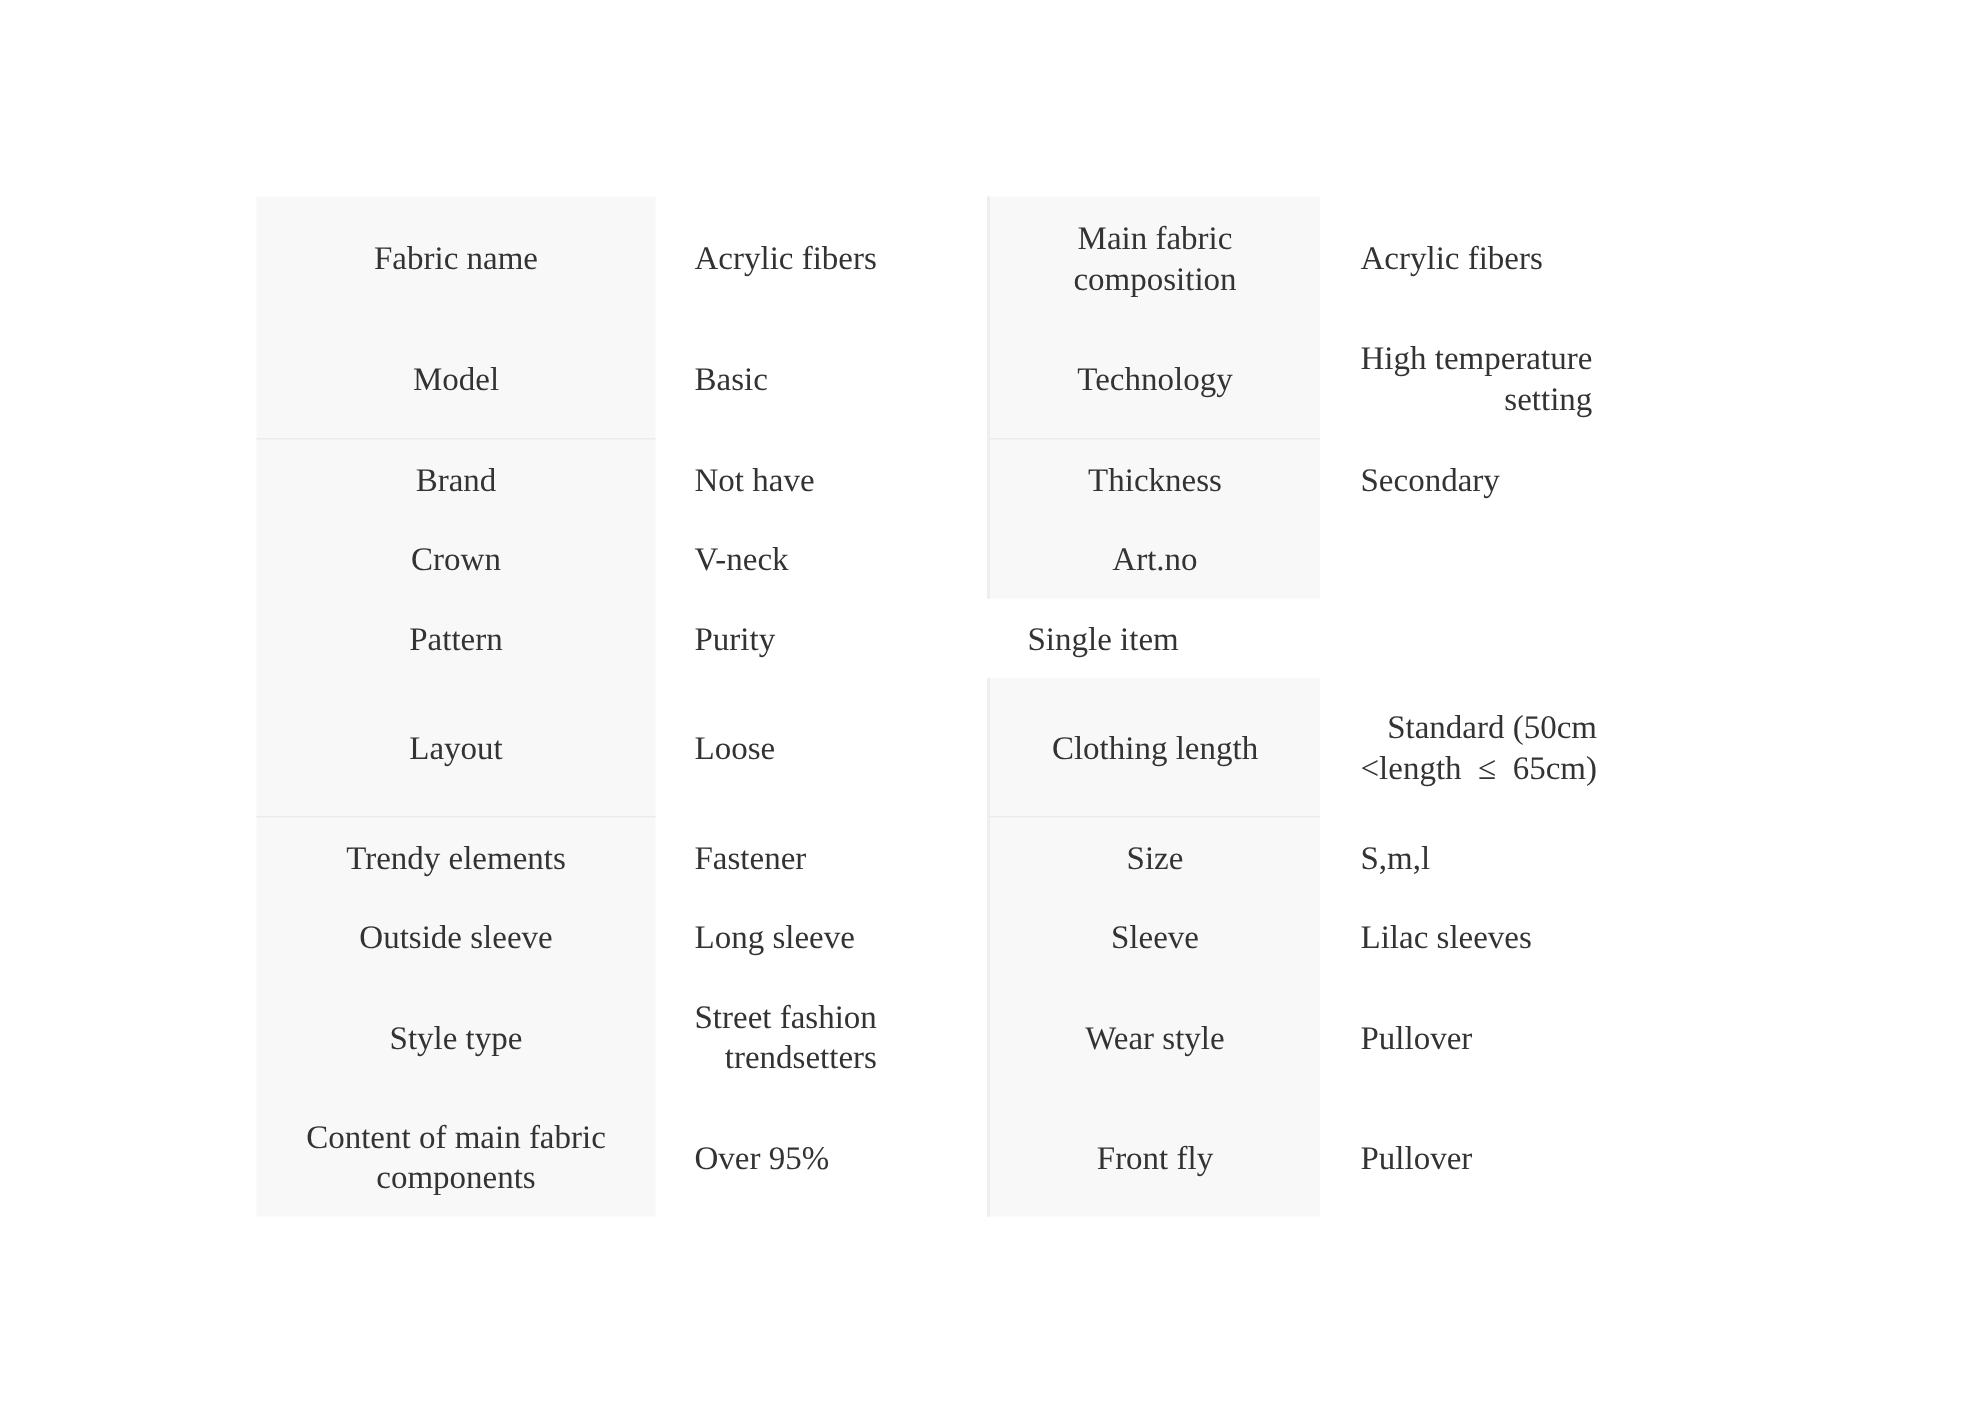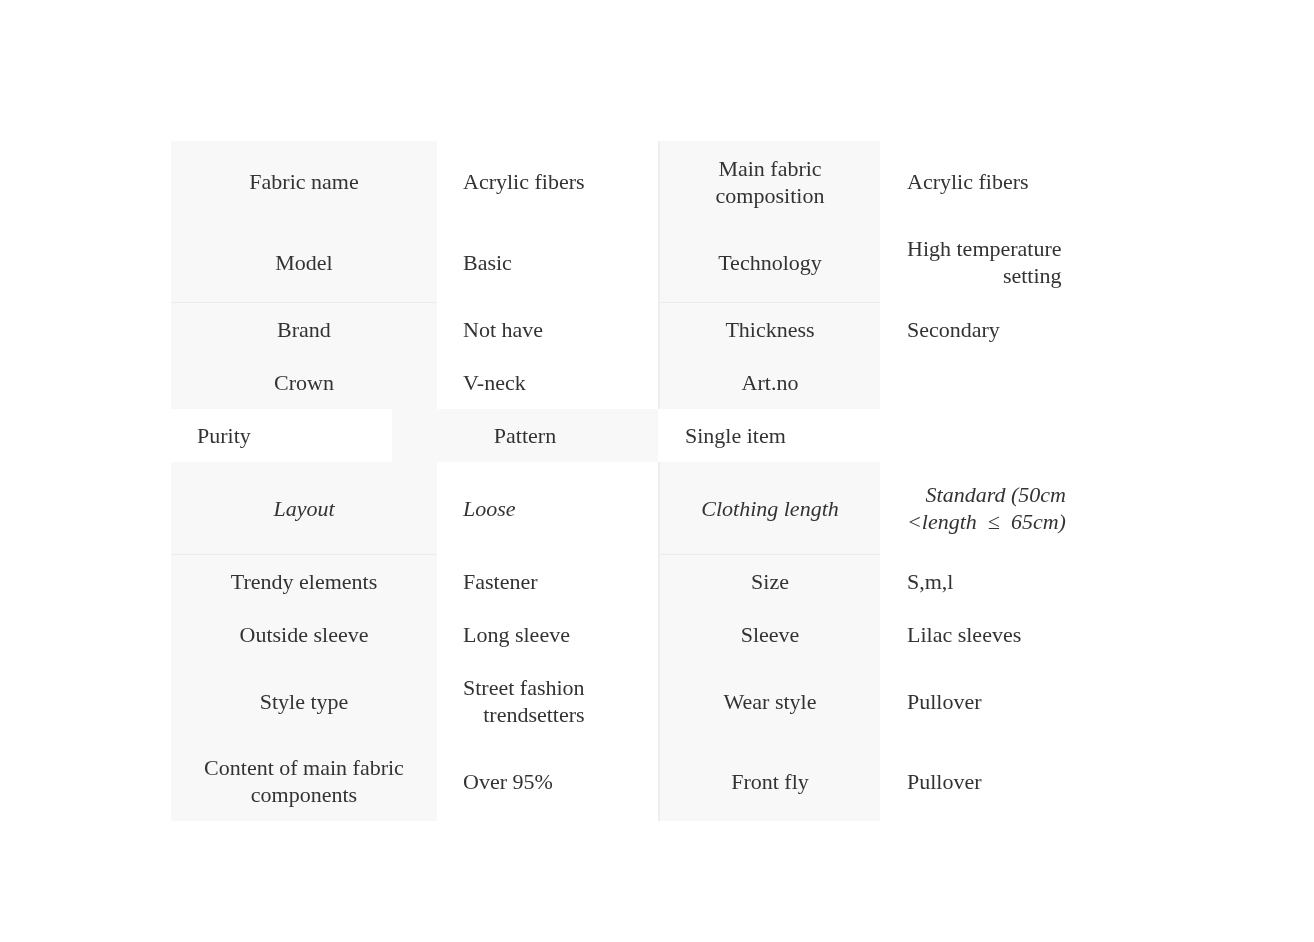--- a/index.html
+++ b/index.html
@@ -11,21 +11,21 @@
     width: 1314px;
     height: 942px;
     position: relative;
     font-family: "Liberation Serif", "DejaVu Serif", serif;
     color: #333333;
     overflow: hidden;
   }
   .spec-table {
     position: absolute;
     left: 171px;
-    top: 141px;
+    top: 131px;
     width: 970px;
   }
   .row {
     display: flex;
     align-items: stretch;
   }
   .cell {
     box-sizing: border-box;
     display: flex;
     align-items: center;
@@ -48,21 +48,21 @@
   .col1 { width: 266px; }
   .col2 { width: 221px; }
   .col3 { width: 222px; border-left: 2px solid #eeeeee; }
   .col4 { width: 261px; padding-left: 27px; }
   
   .row:nth-child(3) .label,
   .row:nth-child(7) .label {
     border-top: 1px solid #ececec;
   }
   
-  .row:nth-child(6) { min-height: 92px; font-style: italic; }
+  .row:nth-child(6) { min-height: 92px; }
   .row:nth-child(1) { min-height: 81px; }
 </style>
 </head>
 <body>
 
 <div class="spec-table">
   <div class="row">
     <div class="cell label col1">Fabric name</div>
     <div class="cell value col2">Acrylic fibers</div>
     <div class="cell label col3">Main fabric
@@ -85,22 +85,22 @@
     <div class="cell value col4">Secondary</div>
   </div>
 
   <div class="row">
     <div class="cell label col1">Crown</div>
     <div class="cell value col2">V-neck</div>
     <div class="cell label col3">Art.no</div>
   </div>
 
   <div class="row">
+    <div class="cell label col1">Pattern</div>
     <div class="cell value col2">Purity</div>
-    <div class="cell label col1">Pattern</div>
     <div class="cell value col4">Single item</div>
   </div>
 
   <div class="row">
     <div class="cell label col1">Layout</div>
     <div class="cell value col2">Loose</div>
     <div class="cell label col3">Clothing length</div>
     <div class="cell value col4">Standard (50cm
 &lt;length  ≤  65cm)</div>
   </div>

